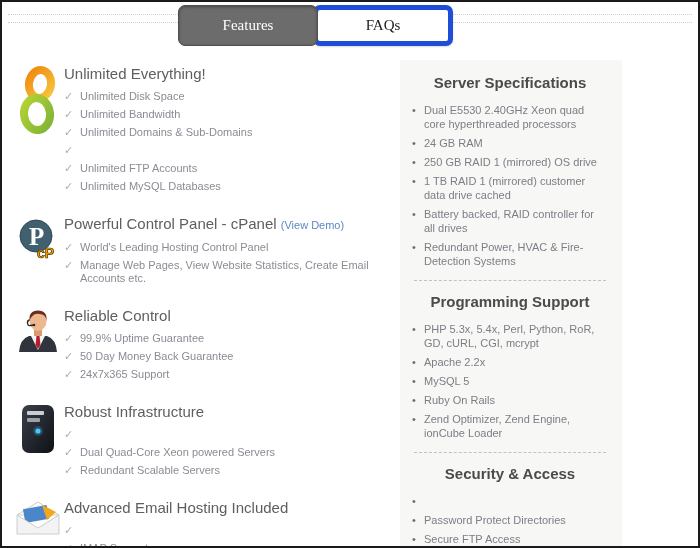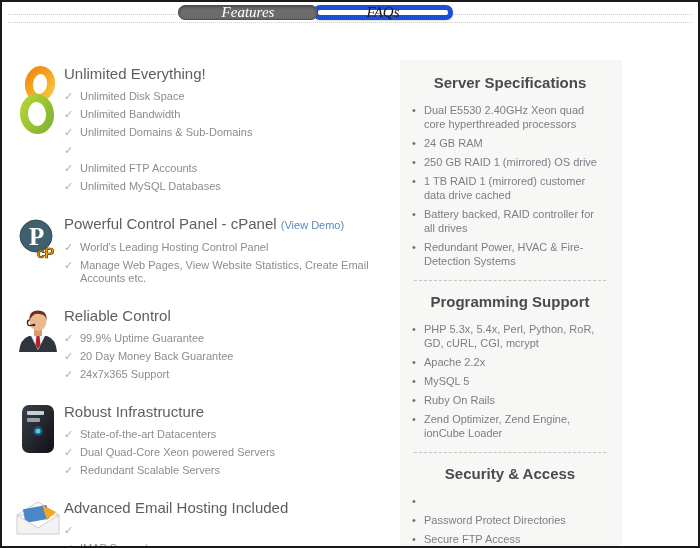--- a/index.html
+++ b/index.html
@@ -11,24 +11,24 @@
     position:relative;
     overflow:hidden;
   }
   
   .tabbar { position:relative; height:54px; }
   .dotline { position:absolute; left:6px; right:6px; border-top:1px dotted #cfcfcf; z-index:0; }
   .dl1 { top:12px; }
   .dl2 { top:20px; }
   .tabs { position:absolute; left:176px; top:3px; display:flex; z-index:1; }
   .tab {
-    width:140px; height:15px;
+    width:140px; height:41px;
     display:flex; align-items:center; justify-content:center;
     font-family:"Liberation Serif", serif;
-    font-size:15px; cursor:pointer;font-style:italic;
+    font-size:15px; cursor:pointer;
   }
   .tab.active {
     background:#6c6c6c; color:#ffffff;
     border:1px solid #4f4f4f; border-radius:7px;
     box-shadow: inset 0 1px 3px rgba(0,0,0,.35);
     z-index:2;
   }
   .tab.inactive {
     background:#ffffff; color:#1c1c1c;
     border:5px solid #1d4ed8; border-radius:7px;
@@ -157,21 +157,21 @@
         </svg>
       </div>
       <div class="sec-body">
         <div class="sec-title">Reliable Control</div>
         <div class="item">
             <span class="check">✓</span>
             <span>99.9% Uptime Guarantee</span>
           </div>
         <div class="item">
             <span class="check">✓</span>
-            <span>20 Day Money Back Guarantee</span>
+            <span>50 Day Money Back Guarantee</span>
           </div>
         <div class="item">
             <span class="check">✓</span>
             <span>24x7x365 Support</span>
           </div>
       </div>
     </div>
 
     <div class="section">
       <div class="icon-box">
@@ -186,21 +186,20 @@
           <rect x="8" y="7" width="17" height="4" rx="1" fill="#c9ced6"></rect>
           <rect x="8" y="14" width="13" height="4" rx="1" fill="#9aa1ab"></rect>
           <circle cx="19" cy="27" r="5" fill="#1f8fd0" opacity="0.35"></circle>
           <circle cx="19" cy="27" r="2.6" fill="#4fc7f3"></circle>
         </svg>
       </div>
       <div class="sec-body">
         <div class="sec-title">Robust Infrastructure</div>
         <div class="item">
             <span class="check">✓</span>
-            <span>State-of-the-art Datacenters</span>
           </div>
         <div class="item">
             <span class="check">✓</span>
             <span>Dual Quad-Core Xeon powered Servers</span>
           </div>
         <div class="item">
             <span class="check">✓</span>
             <span>Redundant Scalable Servers</span>
           </div>
       </div>

